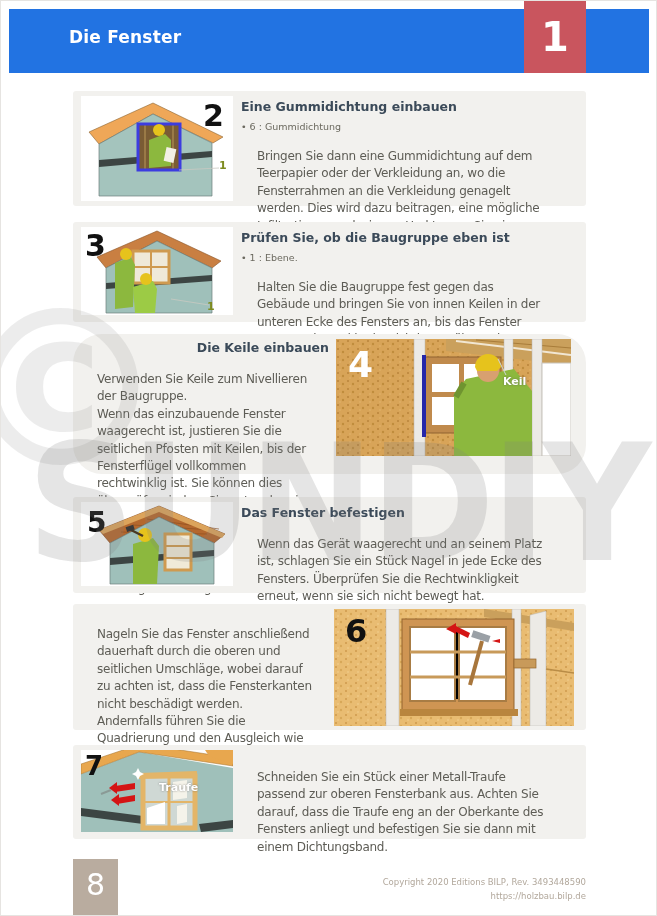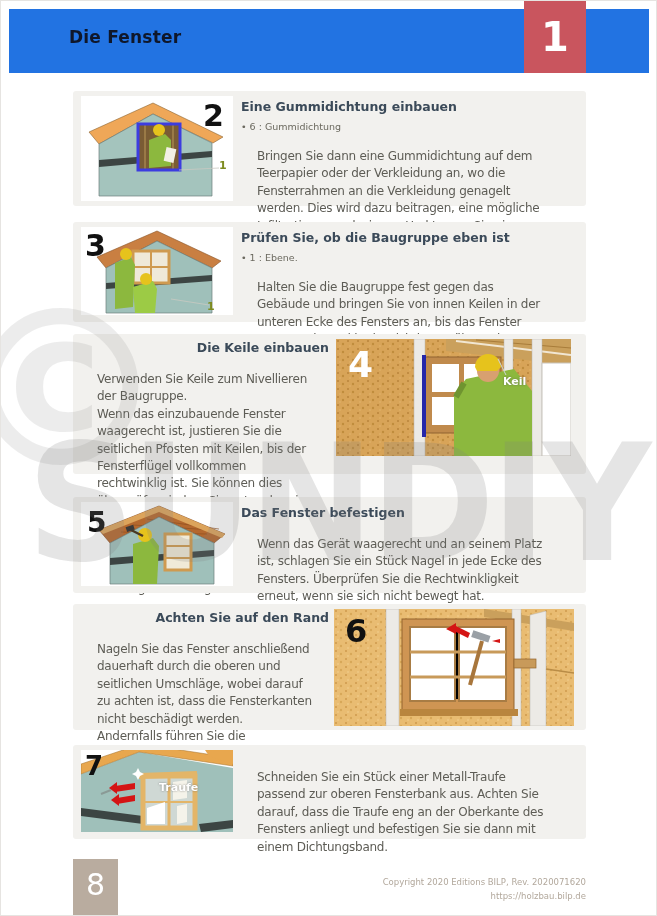--- a/index.html
+++ b/index.html
@@ -6,30 +6,30 @@
   * { box-sizing:border-box; }
   .page {
     position:relative; width:657px; height:916px; margin:0 auto;
     background:#ffffff; border:1px solid #e6e4e1; overflow:hidden;
     font-family:"DejaVu Sans","Liberation Sans",sans-serif;
   }
 
   
   .header { position:absolute; left:8px; top:8px; width:640px; height:64px; background:#2273e2; }
   .header-title { position:absolute; left:60px; top:0; height:56px; display:flex; align-items:center;
-    color:#0f172a; font-size:17px; font-weight:bold; letter-spacing:.2px; }
+    color:#ffffff; font-size:17px; font-weight:bold; letter-spacing:.2px; }
   .chapter-tab { position:absolute; left:515px; top:-8px; width:62px; height:72px; background:#c9555e;
     display:flex; align-items:center; justify-content:center; }
   .chapter-tab span { color:#ffffff; font-size:40px; font-weight:bold; line-height:1; }
 
   
   .step { position:absolute; left:72px; width:513px; background:#f2f1ee; border-radius:3px; }
   .s2 { top:90px;  height:115px; }
   .s3 { top:221px; height:100px; }
-  .s4 { top:333px; height:140px; }
+  .s4 { top:333px; height:140px;border-radius:29px; }
   .s5 { top:496px; height:96px;  }
   .s6 { top:603px; height:126px; }
   .s7 { top:744px; height:94px;  }
 
   .imgbox { position:absolute; background:#ffffff; overflow:hidden; }
   .imgbox svg { display:block; }
   .img-left  { left:8px; top:5px; width:152px; }
   .img-right4 { left:263px; top:5px; width:235px; height:117px; }
   .img-right6 { left:261px; top:5px; width:240px; height:117px; }
 
@@ -200,21 +200,20 @@
     </div>
     <div class="step-num num-5">5</div>
     <div class="txt-right">
       <h3 class="step-title">Das Fenster befestigen</h3>
       <p class="body-text">Wenn das Gerät waagerecht und an seinem Platz ist, schlagen Sie ein Stück Nagel in jede Ecke des Fensters. Überprüfen Sie die Rechtwinkligkeit erneut, wenn sie sich nicht bewegt hat.</p>
     </div>
   </div>
 
   <div class="step s6">
     <div class="txt-left">
-      <h3 class="step-title ta-right">Achten Sie auf den Rand</h3>
       <p class="body-text">Nageln Sie das Fenster anschließend dauerhaft durch die oberen und seitlichen Umschläge, wobei darauf zu achten ist, dass die Fensterkanten nicht beschädigt werden.
  Andernfalls führen Sie die Quadrierung und den Ausgleich wie zuvor durch.</p>
     </div>
     <div class="imgbox img-right6">
       <svg width="240" height="117" viewBox="0 0 240 117">
         <defs>
           <pattern id="osbB" width="10" height="8" patternUnits="userSpaceOnUse">
             <rect width="10" height="8" fill="#e9bc72"></rect>
             <circle cx="2" cy="2" r="1" fill="#cf9a4c"></circle>
             <circle cx="7" cy="5" r="1.2" fill="#d8a858"></circle>
@@ -278,17 +277,17 @@
 
   <div class="watermark">
     <div class="wm-copy">©</div>
     <div class="wm-text">SUNDIY</div>
   </div>
 
   <div class="page-num-box">
     <span>8</span>
   </div>
   <div class="copyright">
-    <div>Copyright 2020 Editions BILP, Rev. 2020071620</div>
+    <div>Copyright 2020 Editions BILP, Rev. 3493448590</div>
     <div>https://holzbau.bilp.de</div>
   </div>
 
 </div>
 
 </body></html>

